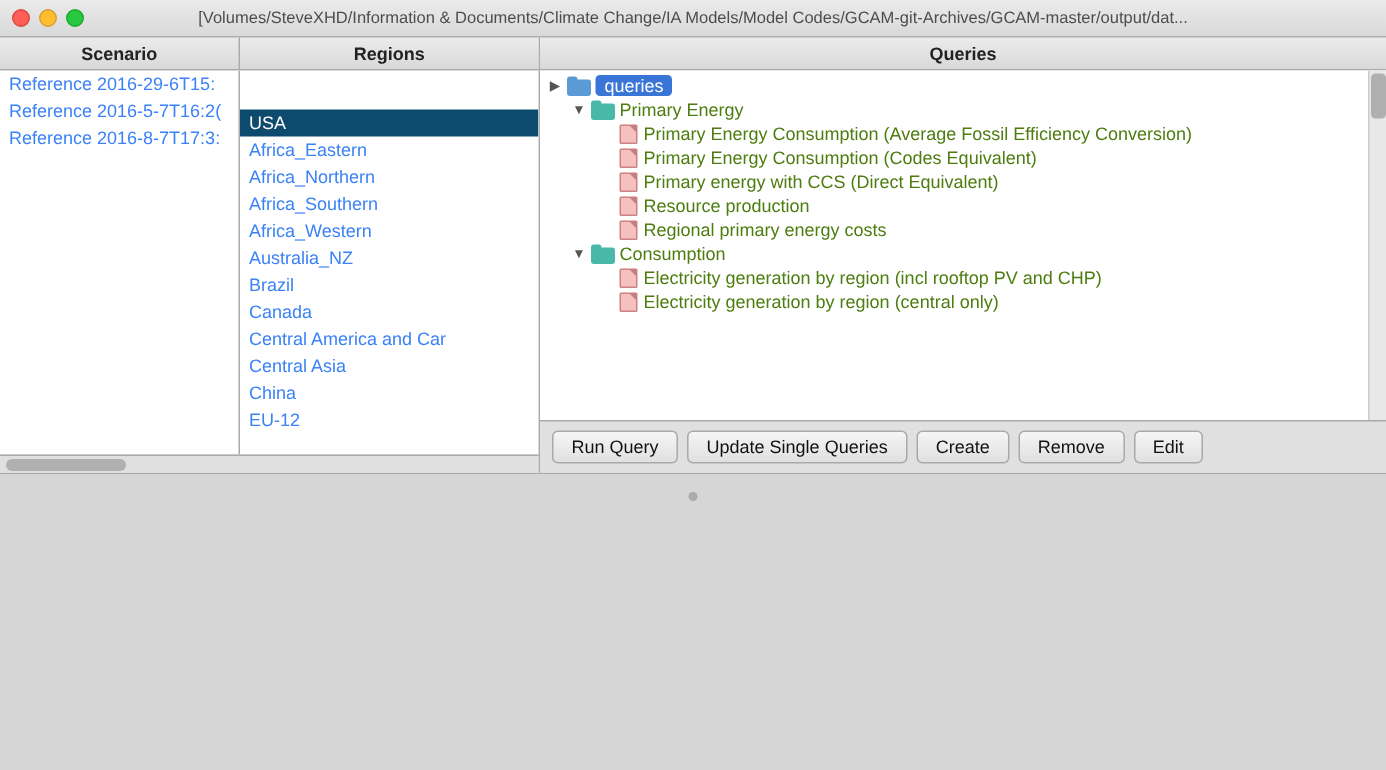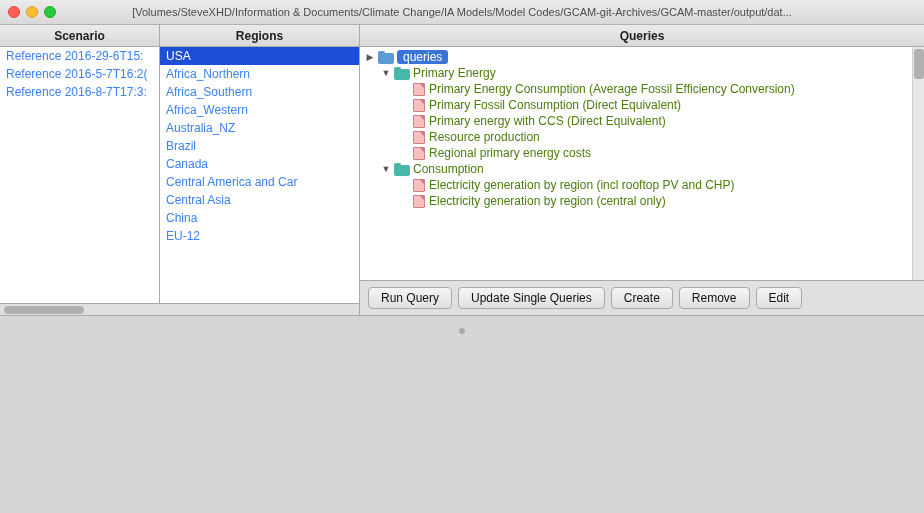--- a/index.html
+++ b/index.html
@@ -114,22 +114,23 @@
     }
 
     .list-item {
       padding: 2px 6px;
       font-size: 12px;
       cursor: pointer;
       white-space: nowrap;
       color: #3b82f6;
     }
     .list-item.selected {
-      background: #1d4ed8;
+      background: #0c4a6e;
       color: white;
+      margin-top: 26px;
     }
 
     .scrollbar-bottom {
       height: 12px;
       background: #e0e0e0;
       border-top: 1px solid #aaa;
       position: relative;
       overflow: hidden;
     }
     .scrollbar-thumb {
@@ -376,20 +377,21 @@
       <div class="left-lists">
 
         <div class="scenario-list">
           <div class="list-item">Reference 2016-29-6T15:</div>
           <div class="list-item">Reference 2016-5-7T16:2(</div>
           <div class="list-item">Reference 2016-8-7T17:3:</div>
         </div>
 
         <div class="regions-list">
           <div class="list-item selected">USA</div>
+          <div class="list-item">Africa_Eastern</div>
           <div class="list-item">Africa_Northern</div>
           <div class="list-item">Africa_Southern</div>
           <div class="list-item">Africa_Western</div>
           <div class="list-item">Australia_NZ</div>
           <div class="list-item">Brazil</div>
           <div class="list-item">Canada</div>
           <div class="list-item">Central America and Car</div>
           <div class="list-item">Central Asia</div>
           <div class="list-item">China</div>
           <div class="list-item">EU-12</div>
@@ -430,21 +432,21 @@
           <span class="doc-icon doc-pink">
             <span class="doc-icon-inner"></span>
           </span>
           <span class="tree-label">Primary Energy Consumption (Average Fossil Efficiency Conversion)</span>
         </div>
 
         <div class="tree-item tree-indent-3" style="padding-left:52px;">
           <span class="doc-icon doc-pink">
             <span class="doc-icon-inner"></span>
           </span>
-          <span class="tree-label">Primary Fossil Consumption (Direct Equivalent)</span>
+          <span class="tree-label">Primary Energy Consumption (Codes Equivalent)</span>
         </div>
 
         <div class="tree-item tree-indent-3" style="padding-left:52px;">
           <span class="doc-icon doc-pink">
             <span class="doc-icon-inner"></span>
           </span>
           <span class="tree-label">Primary energy with CCS (Direct Equivalent)</span>
         </div>
 
         <div class="tree-item tree-indent-3" style="padding-left:52px;">

